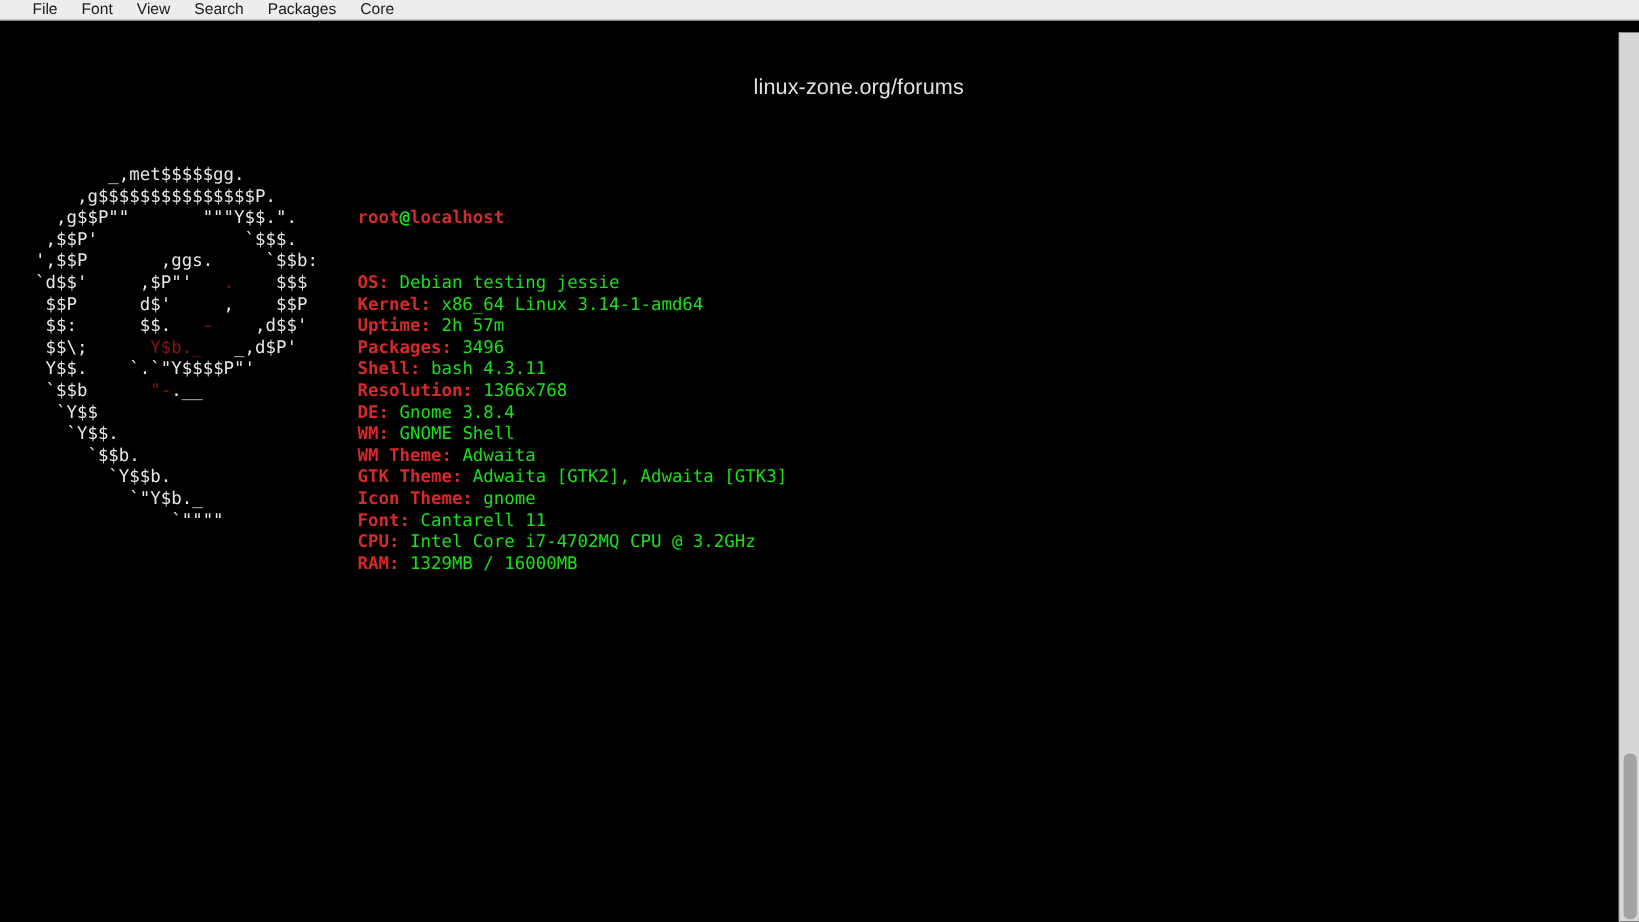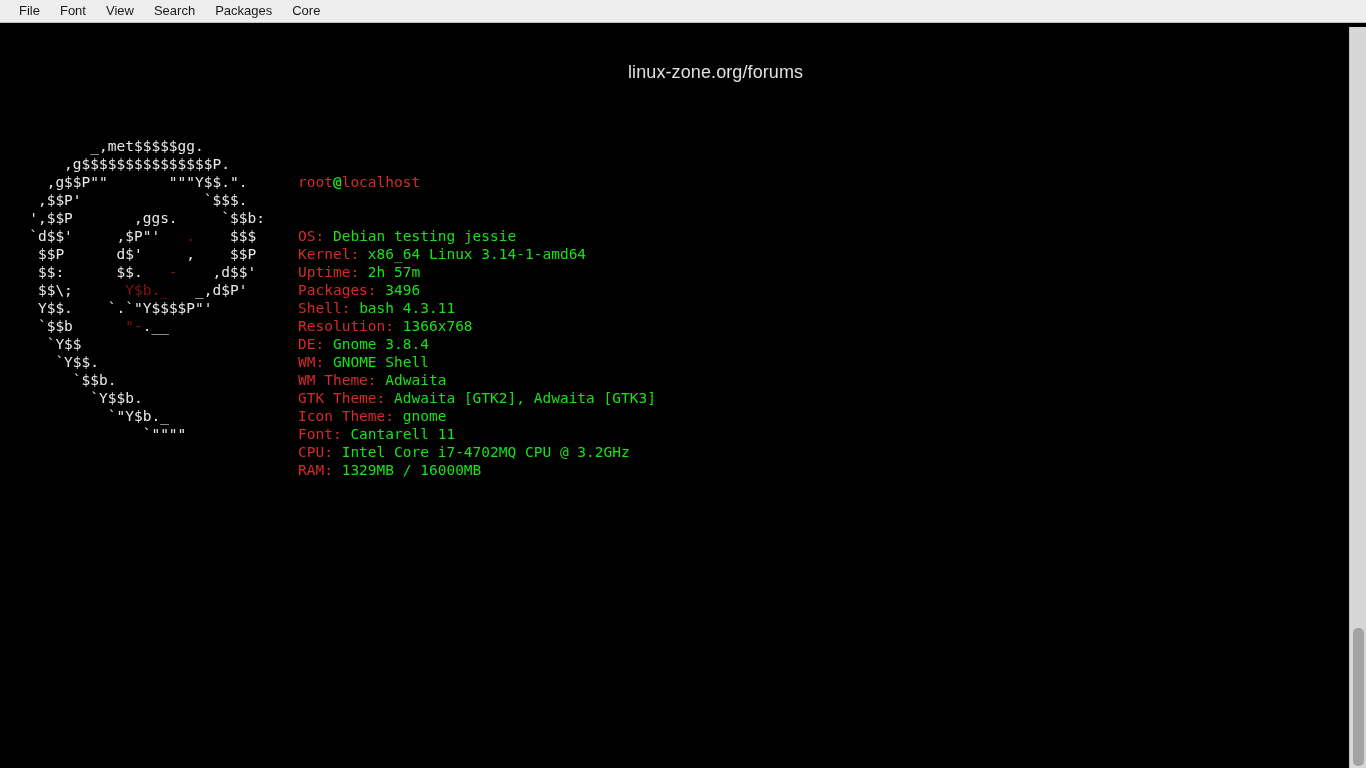--- a/index.html
+++ b/index.html
@@ -12,27 +12,27 @@
     height: 768px;
     overflow: hidden;
     font-family: "DejaVu Sans Mono", monospace;
   }
 
   
   #menubar {
     position: absolute;
     left: 0; top: 0;
     width: 1366px;
-    height: 23px;
+    height: 17px;
     background: #ededed;
     border-bottom: 1px solid #bfbfbf;
     box-sizing: border-box;
     display: flex;
-    align-items: flex-end;
-    padding-left: 9px;
+    align-items: center;
+    padding-left: 17px;
     font-family: "Liberation Sans", sans-serif;
     font-size: 13px;
     color: #1a1a1a;
   }
   .menu-item {
     padding: 3px 10px;
     cursor: default;
     white-space: nowrap;
     line-height: 16px;
   }
@@ -55,21 +55,21 @@
     font-size: 14.5px;
     line-height: 18px;
     white-space: pre;
     color: #18e018;
   }
 
   .line { height: 18px; white-space: pre; }
 
   .grn  { color: #19e019; }
   .grnb { color: #19e019; font-weight: bold; }
-  .red  { color: #d42a2a; font-weight: normal; }
+  .red  { color: #d42a2a; font-weight: bold; }
   .dkred{ color: #8a1212; }
   .wht  { color: #e8e8e8; }
 
   
   #block { position: relative; }
   #art {
     position: absolute;
     left: 0;
     top: 0;
     white-space: pre;

